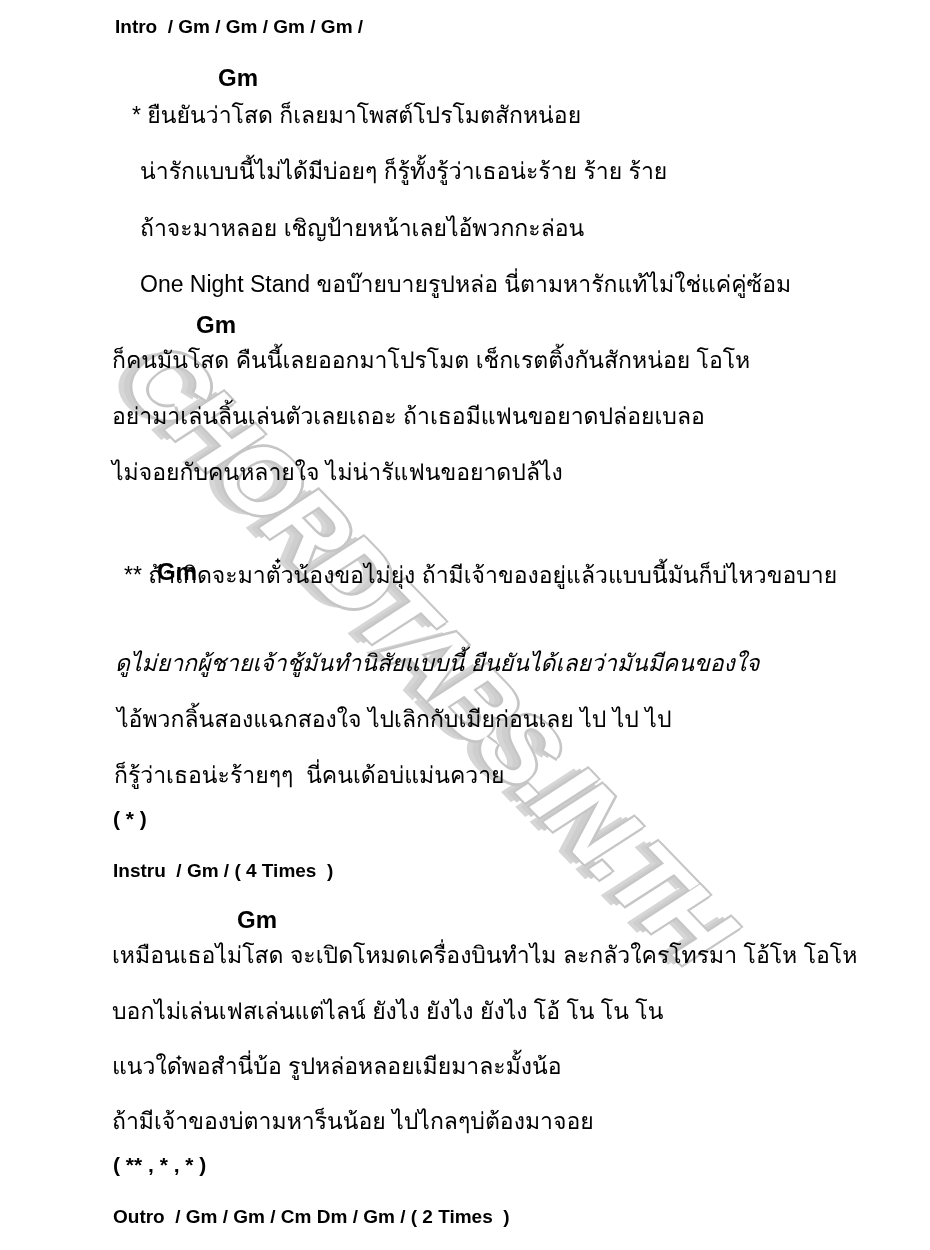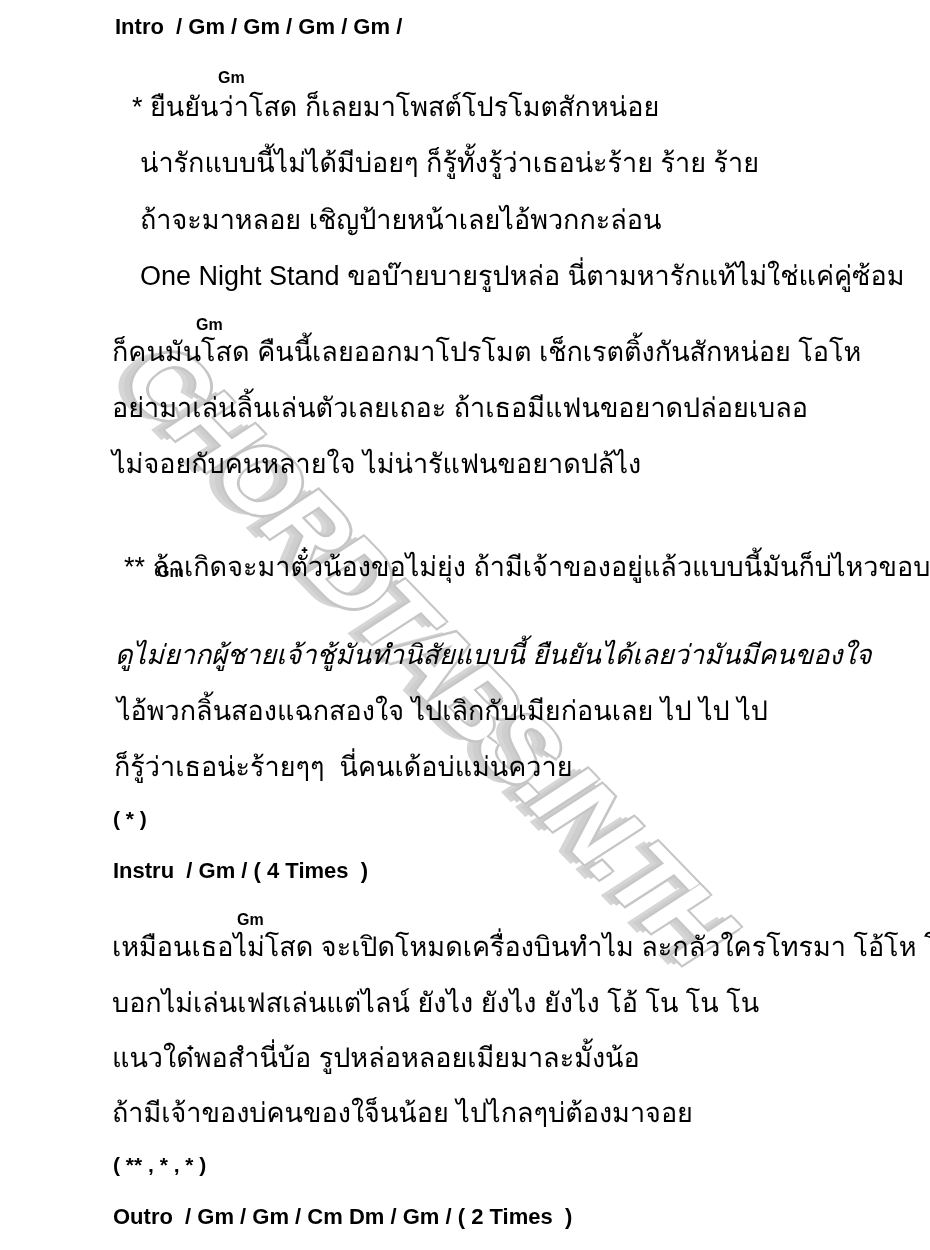--- a/index.html
+++ b/index.html
@@ -42,37 +42,38 @@
     inset: 0;
     z-index: 1;
   }
   .line {
     position: absolute;
     white-space: pre;
     color: #000000;
   }
   .line.section {
     font-weight: 700;
-    font-size: 22px;
+    font-size: 19px;
     line-height: 26px;
   }
   .line.marker {
     font-weight: 700;
     font-size: 21px;
     line-height: 26px;
   }
   .line.chord {
     font-weight: 700;
-    font-size: 16px;
+    font-size: 24px;
     line-height: 24px;
   }
   .line.lyric {
     font-weight: 400;
-    font-size: 27px;
+    font-size: 23px;
     line-height: 38px;
+    margin-top: 8px;
   }
 </style>
 </head>
 <body>
 
 <div class="sheet">
   <div class="watermark">CHORDTABS.IN.TH</div>
   <div class="lines">
       <div class="line section" style="left: 115px; top: 14px;">Intro  / Gm / Gm / Gm / Gm /</div>
       <div class="line chord" style="left: 218px; top: 66px;">Gm</div>
@@ -88,17 +89,17 @@
       <div class="line lyric" style="left: 124px; top: 548px;">** ถ้าเกิดจะมาตั๋วน้องขอไม่ยุ่ง ถ้ามีเจ้าของอยู่แล้วแบบนี้มันก็บ่ไหวขอบาย</div>
       <div class="line lyric" style="left: 115px; top: 636px; font-style: italic;">ดูไม่ยากผู้ชายเจ้าชู้มันทำนิสัยแบบนี้ ยืนยันได้เลยว่ามันมีคนของใจ</div>
       <div class="line lyric" style="left: 117px; top: 692px;">ไอ้พวกลิ้นสองแฉกสองใจ ไปเลิกกับเมียก่อนเลย ไป ไป ไป</div>
       <div class="line lyric" style="left: 114px; top: 748px;">ก็รู้ว่าเธอน่ะร้ายๆๆ  นี่คนเด้อบ่แม่นควาย</div>
       <div class="line marker" style="left: 113px; top: 806px;">( * )</div>
       <div class="line section" style="left: 113px; top: 858px;">Instru  / Gm / ( 4 Times  )</div>
       <div class="line chord" style="left: 237px; top: 908px;">Gm</div>
       <div class="line lyric" style="left: 112px; top: 928px;">เหมือนเธอไม่โสด จะเปิดโหมดเครื่องบินทำไม ละกลัวใครโทรมา โอ้โห โอโห</div>
       <div class="line lyric" style="left: 112px; top: 1039px;">แนวใด๋พอสำนี่บ้อ รูปหล่อหลอยเมียมาละมั้งน้อ</div>
       <div class="line lyric" style="left: 112px; top: 984px;">บอกไม่เล่นเฟสเล่นแต่ไลน์ ยังไง ยังไง ยังไง โอ้ โน โน โน</div>
-      <div class="line lyric" style="left: 112px; top: 1094px;">ถ้ามีเจ้าของบ่คนของใจ็นน้อย ไปไกลๆบ่ต้องมาจอย</div>
+      <div class="line lyric" style="left: 112px; top: 1094px;">ถ้ามีเจ้าของบ่ตามหาร็นน้อย ไปไกลๆบ่ต้องมาจอย</div>
       <div class="line marker" style="left: 113px; top: 1152px;">( ** , * , * )</div>
       <div class="line section" style="left: 113px; top: 1204px;">Outro  / Gm / Gm / Cm Dm / Gm / ( 2 Times  )</div>
     </div>
 </div>
 
 </body></html>

